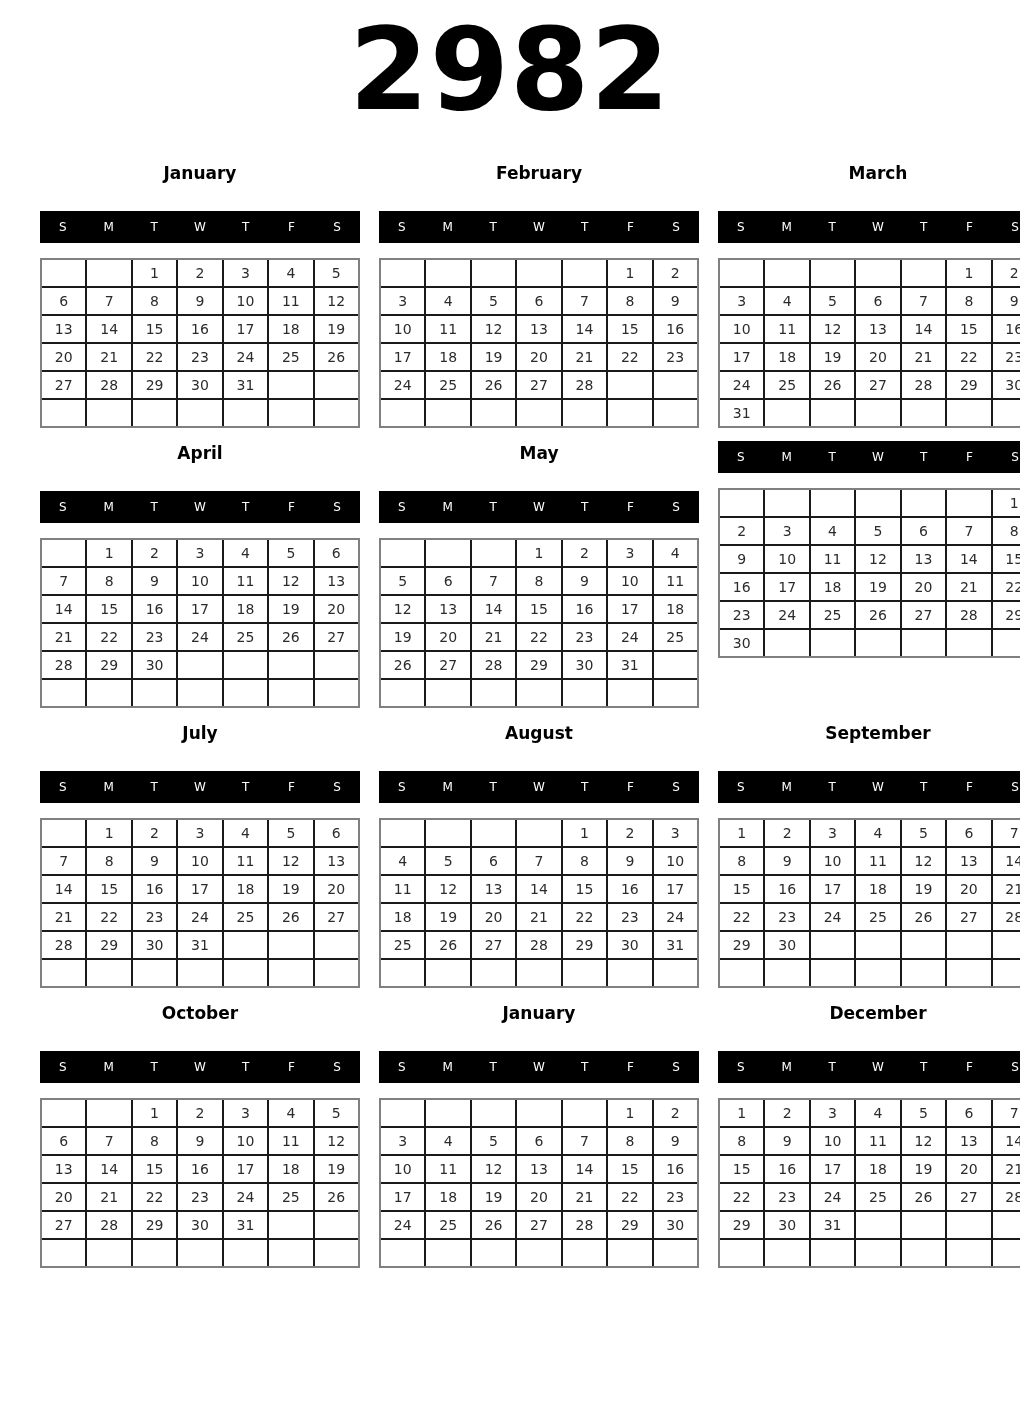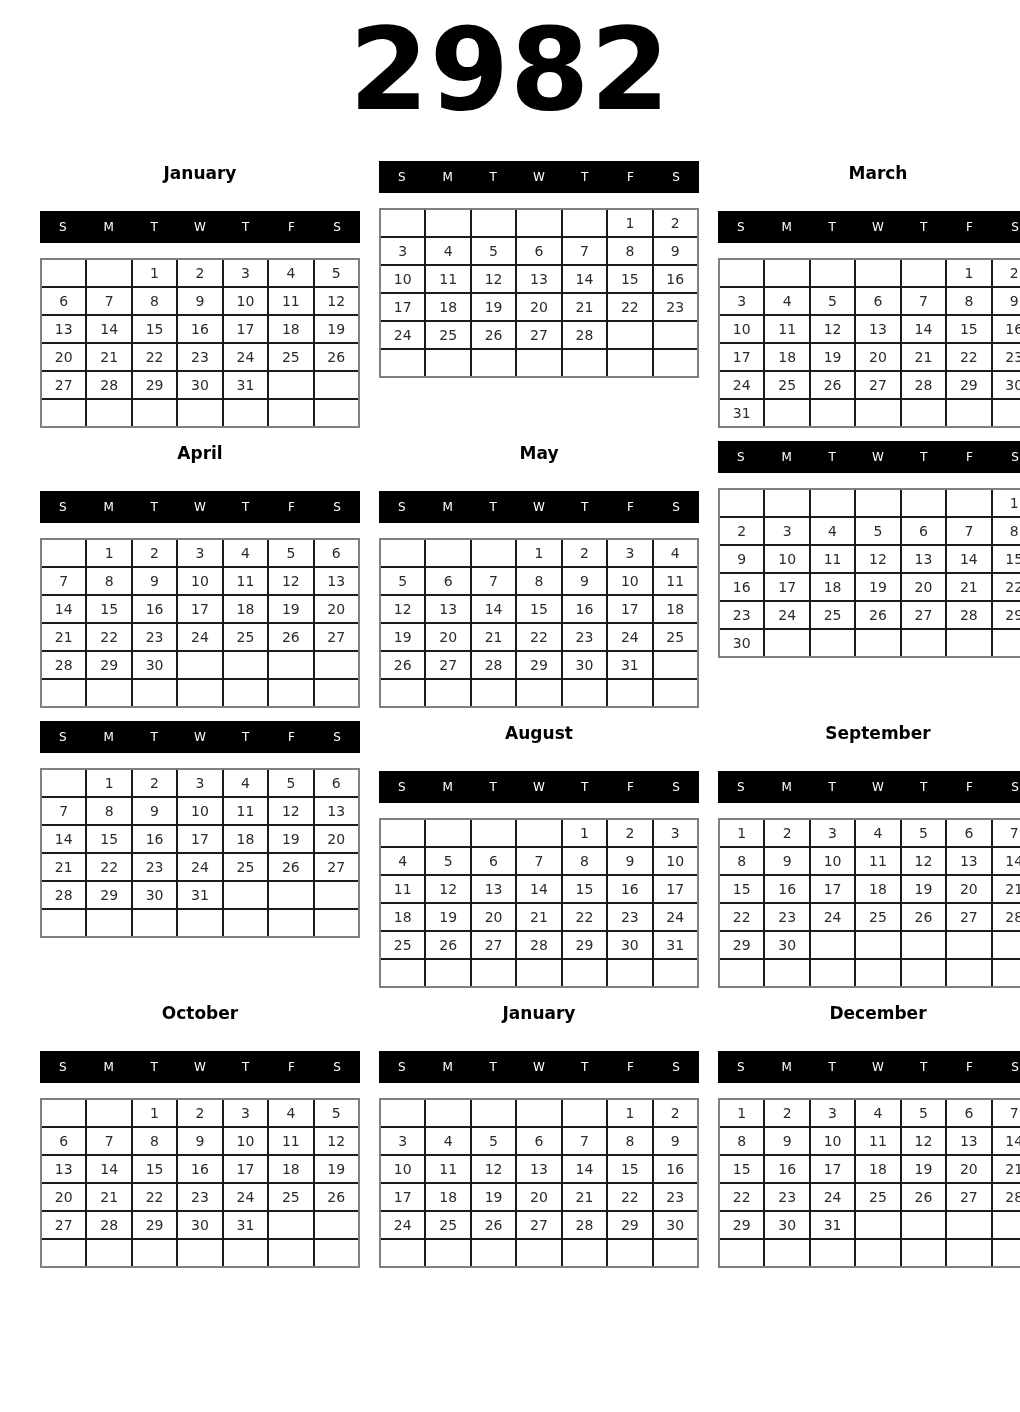--- a/index.html
+++ b/index.html
@@ -131,20 +131,21 @@
           <div class="date-cell"></div>
           <div class="date-cell"></div>
           <div class="date-cell"></div>
           <div class="date-cell"></div>
           <div class="date-cell"></div>
           <div class="date-cell"></div>
         </div>
   </section>
 
   <section class="month">
+    <h2 class="month-title">February</h2>
     <div class="weekday-header">
           <span class="weekday-label">S</span>
           <span class="weekday-label">M</span>
           <span class="weekday-label">T</span>
           <span class="weekday-label">W</span>
           <span class="weekday-label">T</span>
           <span class="weekday-label">F</span>
           <span class="weekday-label">S</span>
         </div>
     <div class="date-grid">
@@ -414,20 +415,21 @@
           <div class="date-cell"></div>
           <div class="date-cell"></div>
           <div class="date-cell"></div>
           <div class="date-cell"></div>
           <div class="date-cell"></div>
           <div class="date-cell"></div>
         </div>
   </section>
 
   <section class="month">
+    <h2 class="month-title">July</h2>
     <div class="weekday-header">
           <span class="weekday-label">S</span>
           <span class="weekday-label">M</span>
           <span class="weekday-label">T</span>
           <span class="weekday-label">W</span>
           <span class="weekday-label">T</span>
           <span class="weekday-label">F</span>
           <span class="weekday-label">S</span>
         </div>
     <div class="date-grid">

